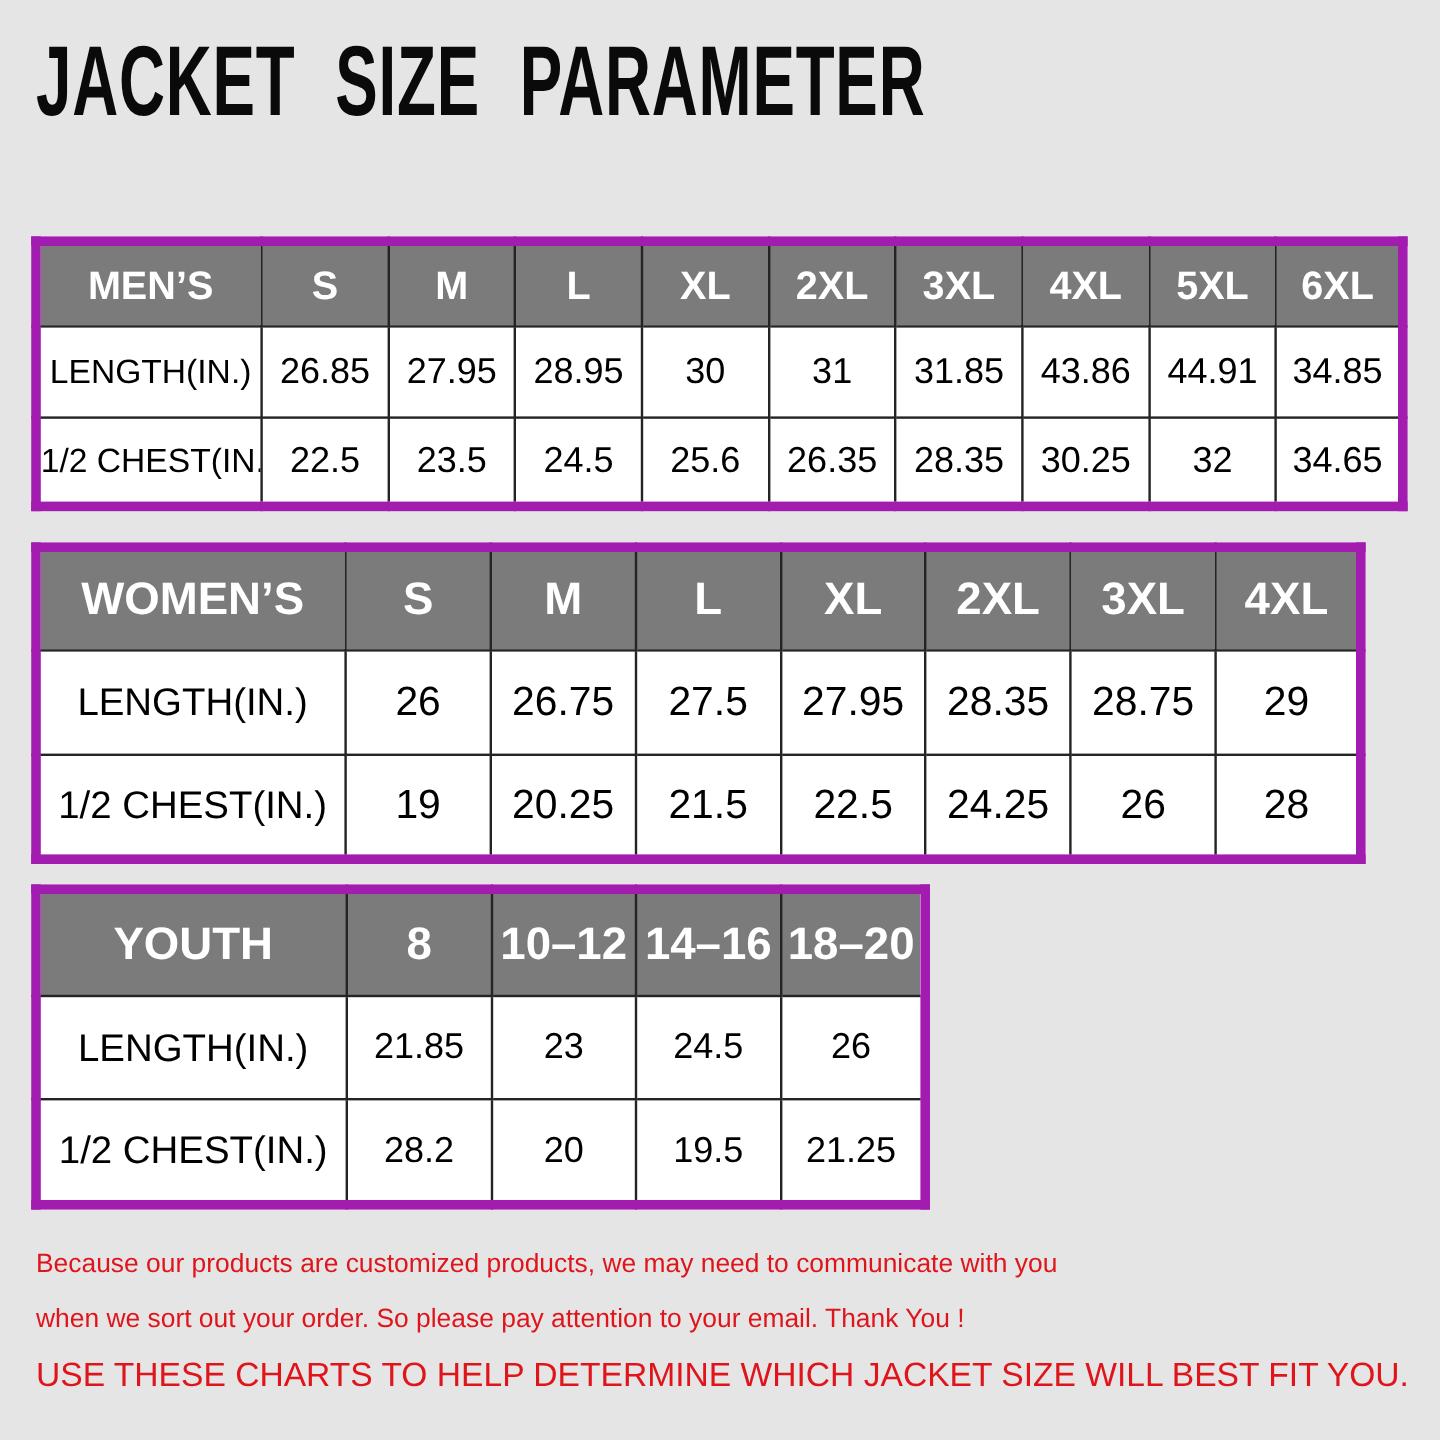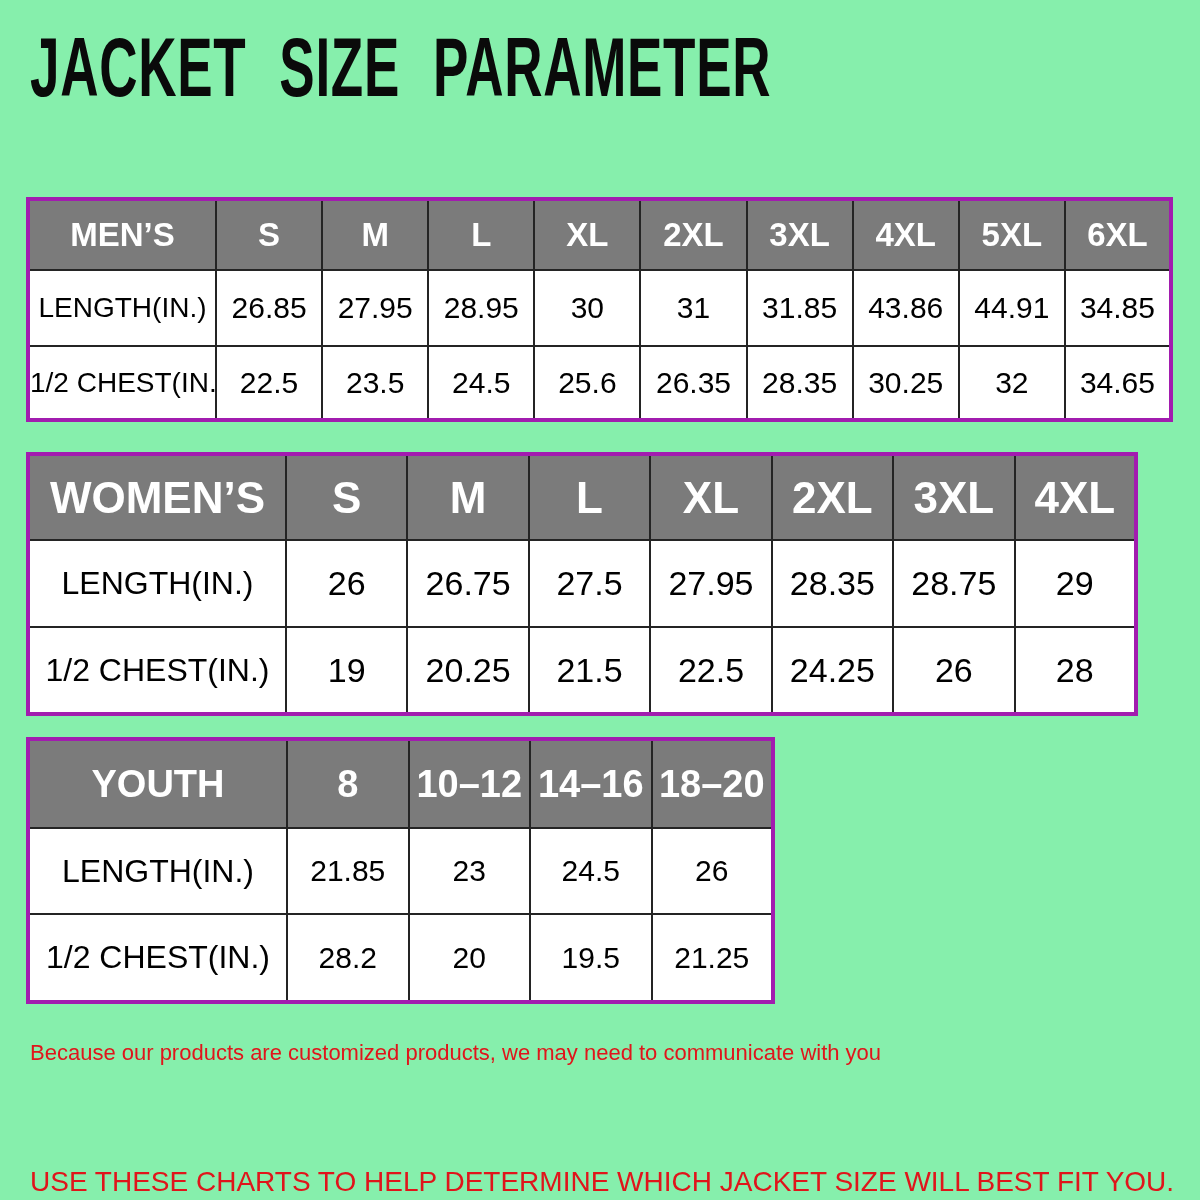--- a/index.html
+++ b/index.html
@@ -1,19 +1,19 @@
 <!DOCTYPE html>
 <html><head>
 <meta charset="utf-8">
 <style>
   html,body{margin:0;padding:0;background:#ffffff;}
   .page{
     position:relative;
     width:1200px;height:1200px;
-    background:#86efac;
+    background:#e5e5e5;
     font-family:"Liberation Sans", sans-serif;
     overflow:hidden;
   }
   
   .title{
     position:absolute;left:30px;top:26px;
     font-size:78px;font-weight:700;line-height:1;
     color:#0a0a0a;white-space:nowrap;
     letter-spacing:1px;word-spacing:26px;
     transform:scale(0.68,1.06);transform-origin:left top;
@@ -23,21 +23,21 @@
     position:absolute;left:30px;top:110px;
     color:#e0151b;font-size:26px;line-height:37px;
     letter-spacing:0px;
   }
   
   table.size-table{
     position:absolute;
     border-collapse:collapse;
     table-layout:fixed;
     background:#ffffff;
-    border:4px solid #a21caf;
+    border:8px solid #a21caf;
   }
   table.size-table th, table.size-table td{
     border:2px solid #242424;
     text-align:center;vertical-align:middle;
     padding:0;overflow:hidden;white-space:nowrap;
     color:#000000;
   }
   table.size-table th{
     background:#7b7b7b;color:#ffffff;font-weight:700;
   }
@@ -47,39 +47,39 @@
   table.mens tr.r1{height:76px;}
   table.mens tr.r2{height:74px;}
   table.mens th{font-size:33px;}
   table.mens td.rowlabel{font-size:28px;}
   table.mens td.value{font-size:30px;}
   
   table.womens{left:26px;top:452px;width:1112px;}
   table.womens tr.head{height:86px;}
   table.womens tr.r1{height:87px;}
   table.womens tr.r2{height:87px;}
-  table.womens th{font-size:44px;}
+  table.womens th{font-size:38px;}
   table.womens td.rowlabel{font-size:32px;}
   table.womens td.value{font-size:34px;}
   
   table.youth{left:26px;top:737px;width:749px;}
   table.youth tr.head{height:89px;}
   table.youth tr.r1{height:86px;}
   table.youth tr.r2{height:88px;}
   table.youth th{font-size:38px;}
   table.youth td.rowlabel{font-size:32px;}
   table.youth td.value{font-size:30px;}
   
   .footer-para{
     position:absolute;left:30px;top:1030px;width:1160px;
     color:#e0151b;font-size:22px;line-height:46px;
   }
   .footer-caps{
     position:absolute;left:30px;top:1128px;width:1160px;
-    color:#e0151b;font-size:28px;line-height:36px;margin-top:36px;
+    color:#e0151b;font-size:28px;line-height:36px;
   }
 </style>
 </head>
 <body>
 
 <div class="page">
 
   <div class="title">JACKET SIZE PARAMETER</div>
 
 
@@ -209,17 +209,18 @@
       <td class="value">28.2</td>
       <td class="value">20</td>
       <td class="value">19.5</td>
       <td class="value">21.25</td>
     </tr>
   </tbody>
     </table>
 
   <div class="footer-para">
     <div>Because our products are customized products, we may need to communicate with you</div>
+    <div>when we sort out your order. So please pay attention to your email. Thank You !</div>
   </div>
 
   <div class="footer-caps">USE THESE CHARTS TO HELP DETERMINE WHICH JACKET SIZE WILL BEST FIT YOU.</div>
 
 </div>
 
 </body></html>

